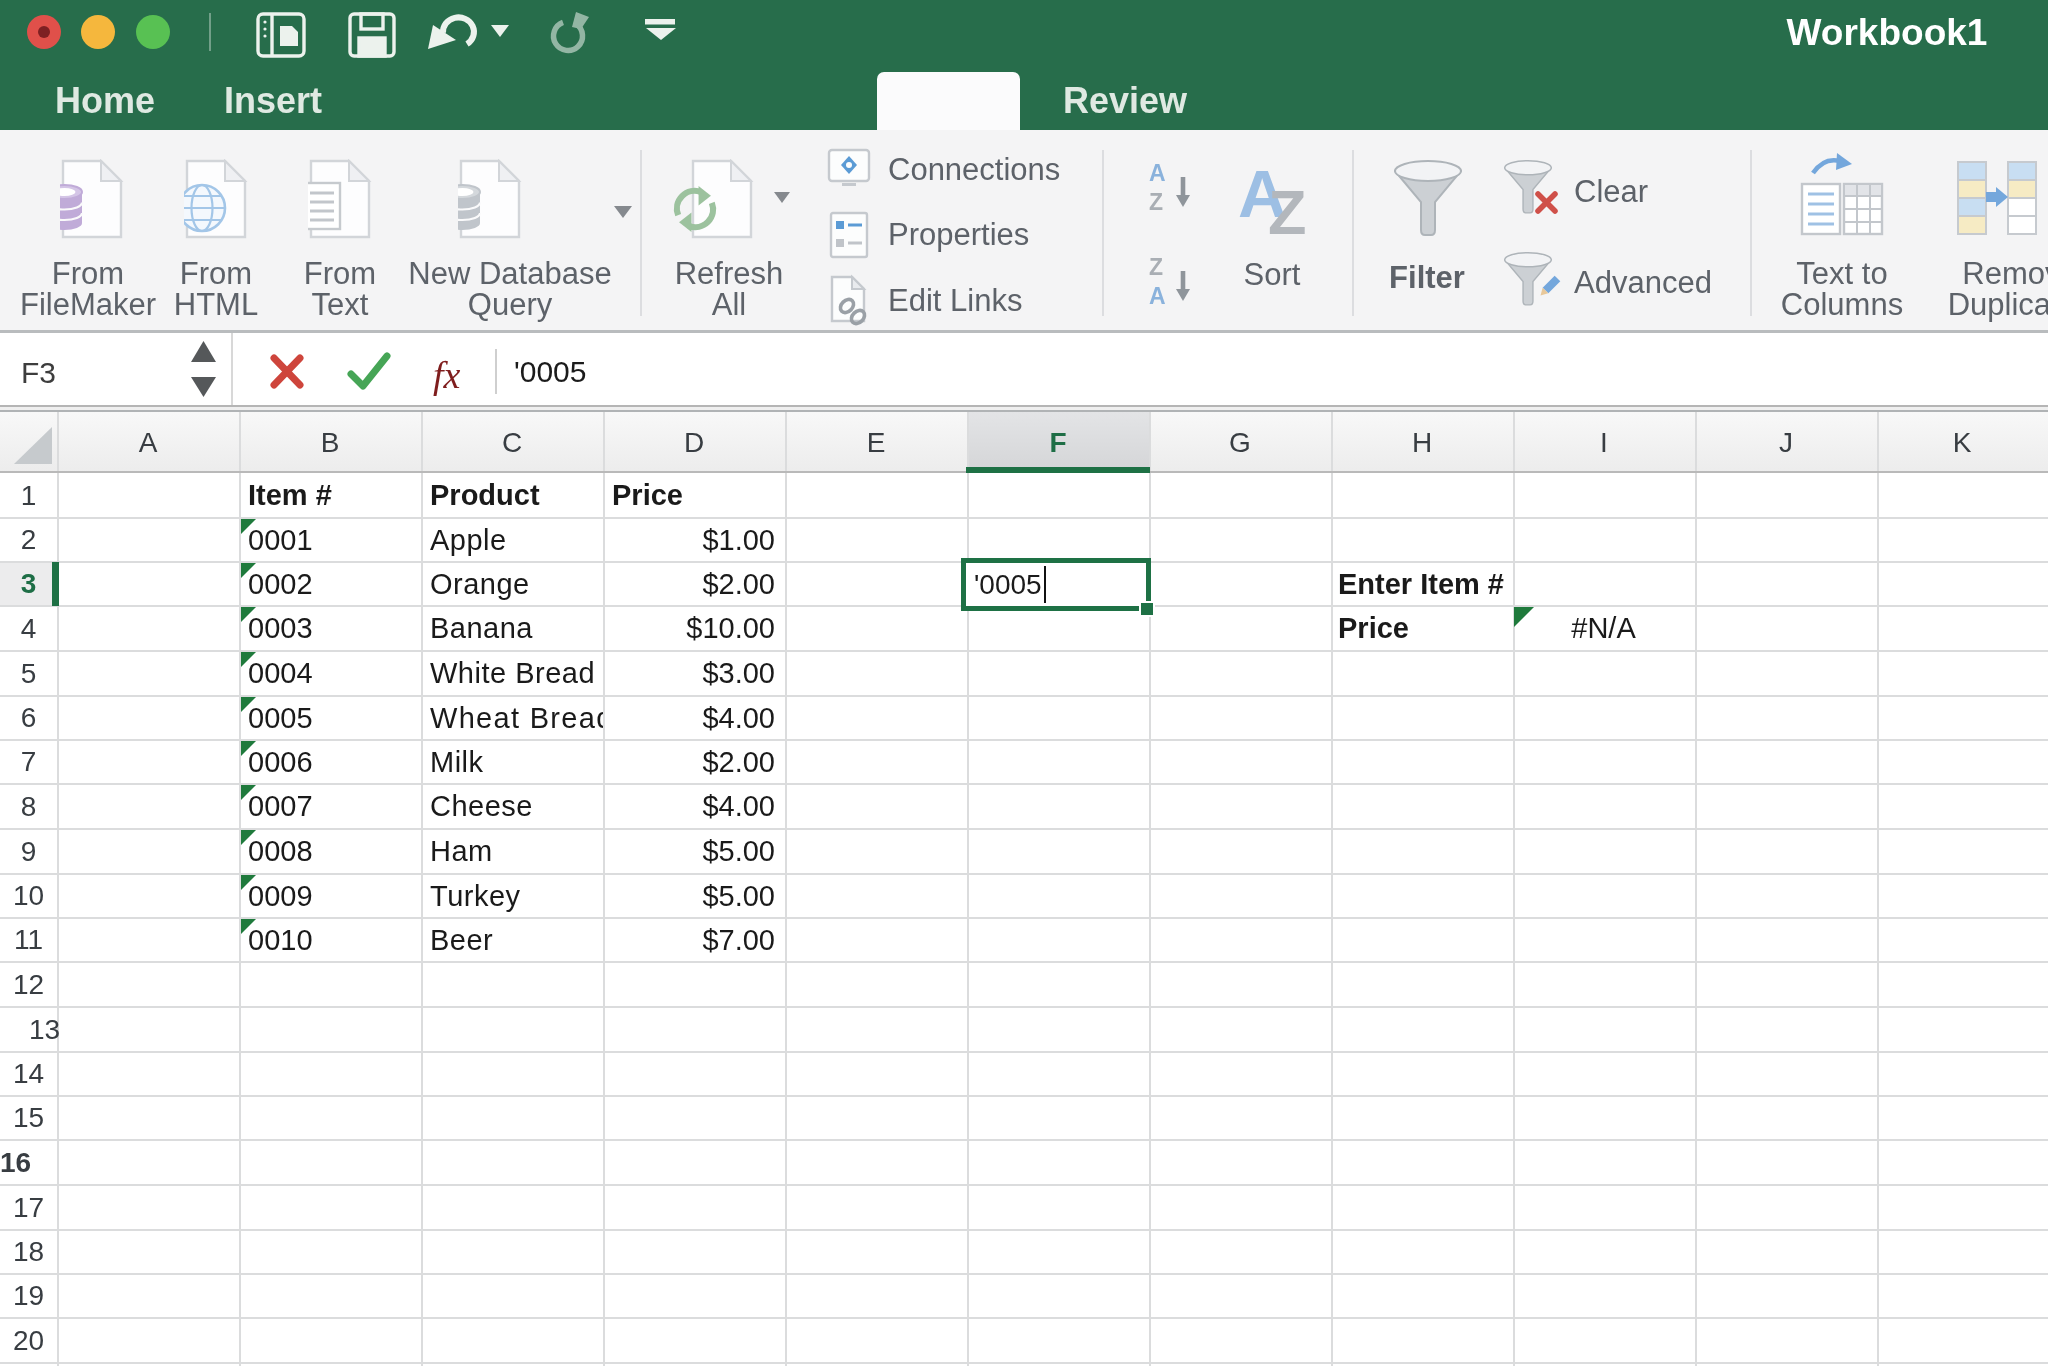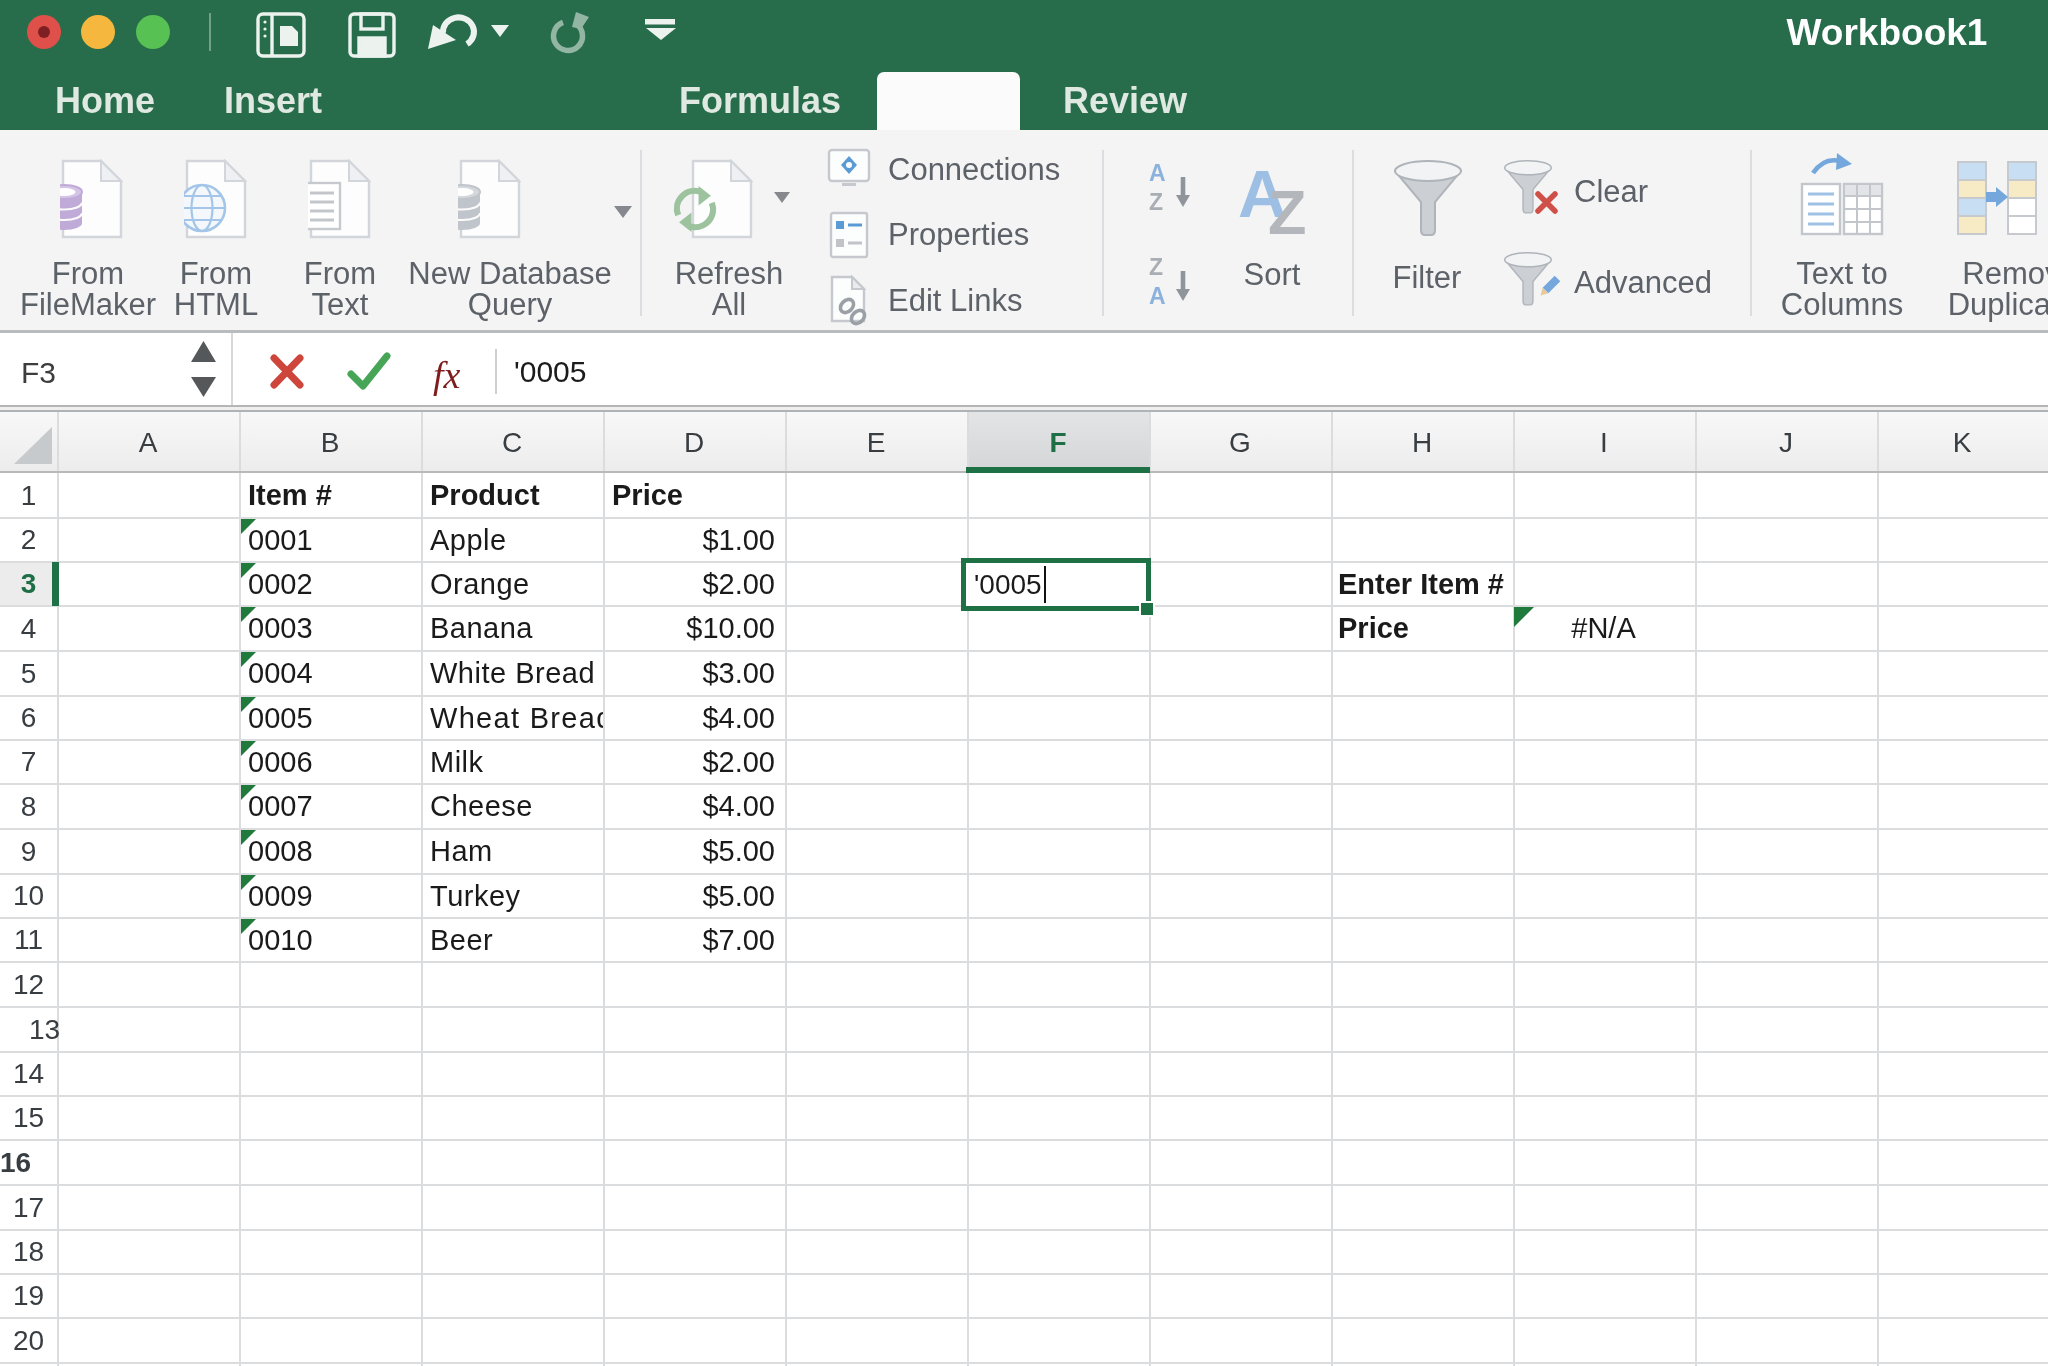--- a/index.html
+++ b/index.html
@@ -41,21 +41,20 @@
 </g>
 <g fill="#ecf2ed">
   <rect x="395" y="11" width="30" height="5.5"></rect>
   <polygon points="396,20 426,20 411,32"></polygon>
 </g>
 </svg>
 <div class="a" style="left:1756px;top:10px;width:262px;height:46px;line-height:46px;text-align:center;color:#fff;font-size:37px;font-weight:bold;">Workbook1</div>
 <div class="a" style="left:877px;top:72px;width:143px;height:58px;background:#fbfbfc;border-radius:7px 7px 0 0;"></div>
 <div class="a" style="left:-55px;top:72px;width:320px;height:58px;line-height:58px;text-align:center;color:#dfe9e2;font-size:36px;font-weight:bold;">Home</div>
 <div class="a" style="left:113px;top:72px;width:320px;height:58px;line-height:58px;text-align:center;color:#dfe9e2;font-size:36px;font-weight:bold;">Insert</div>
-<div class="a" style="left:600px;top:72px;width:320px;height:58px;line-height:58px;text-align:center;color:#dfe9e2;font-size:36px;font-weight:bold;">Formulas</div>
 <div class="a" style="left:965px;top:72px;width:320px;height:58px;line-height:58px;text-align:center;color:#dfe9e2;font-size:36px;font-weight:bold;">Review</div>
 <div class="a" style="left:0;top:130px;width:2048px;height:200px;background:#f4f4f5;"></div>
 <div class="a" style="left:0;top:330px;width:2048px;height:3px;background:#b9bcbe;"></div>
 <div class="a" style="left:640px;top:150px;width:2px;height:166px;background:#dcdde0;"></div>
 <div class="a" style="left:1102px;top:150px;width:2px;height:166px;background:#dcdde0;"></div>
 <div class="a" style="left:1352px;top:150px;width:2px;height:166px;background:#dcdde0;"></div>
 <div class="a" style="left:1750px;top:150px;width:2px;height:166px;background:#dcdde0;"></div>
 <svg class="a" style="left:60px;top:159px;" width="64" height="80" viewBox="0 0 64 80">
       <path d="M3 2 H41 L61 22 V78 H3 Z" fill="#fdfdfe" stroke="#d2d5d9" stroke-width="2.4"></path>
       <path d="M41 2 V22 H61 Z" fill="#eff0f3" stroke="#d2d5d9" stroke-width="2"></path>
@@ -161,21 +160,21 @@
     </svg>
 <svg class="a" style="left:1238px;top:152px;" width="84" height="88" viewBox="0 0 84 88">
       <text x="0" y="65" font-size="67" font-weight="bold" fill="#9dbfe4" font-family="Liberation Sans">A</text>
       <text x="30" y="82" font-size="63" font-weight="bold" fill="#b3b7bc" font-family="Liberation Sans">Z</text>
     </svg>
 <div class="lbl" style="left:1192px;top:259px;width:160px;">Sort</div>
 <svg class="a" style="left:1394px;top:160px;" width="68" height="78" viewBox="0 0 68 78">
       <path d="M1 11 L27 42 V70 Q27 75 31 75 H37 Q41 75 41 70 V42 L67 11 Z" fill="#ccd0d4" stroke="#aeb4b9" stroke-width="2"></path>
       <ellipse cx="34" cy="11" rx="33" ry="10" fill="#f2f3f5" stroke="#aeb4b9" stroke-width="2"></ellipse>
     </svg>
-<div class="lbl" style="left:1347px;top:262px;width:160px;">Filter</div>
+<div class="lbl" style="left:1347px;top:262px;width:160px;font-weight:bold;">Filter</div>
 <svg class="a" style="left:1504px;top:160px;" width="48" height="55" viewBox="0 0 68 78">
       <path d="M1 11 L27 42 V70 Q27 75 31 75 H37 Q41 75 41 70 V42 L67 11 Z" fill="#ccd0d4" stroke="#aeb4b9" stroke-width="2"></path>
       <ellipse cx="34" cy="11" rx="33" ry="10" fill="#f2f3f5" stroke="#aeb4b9" stroke-width="2"></ellipse>
     </svg>
 <svg class="a" style="left:1534px;top:190px;" width="25" height="25" viewBox="0 0 25 25">
       <g stroke="#cf5049" stroke-width="5.5" stroke-linecap="round">
         <line x1="4" y1="4" x2="21" y2="21"></line>
         <line x1="21" y1="4" x2="4" y2="21"></line>
       </g>
     </svg>

